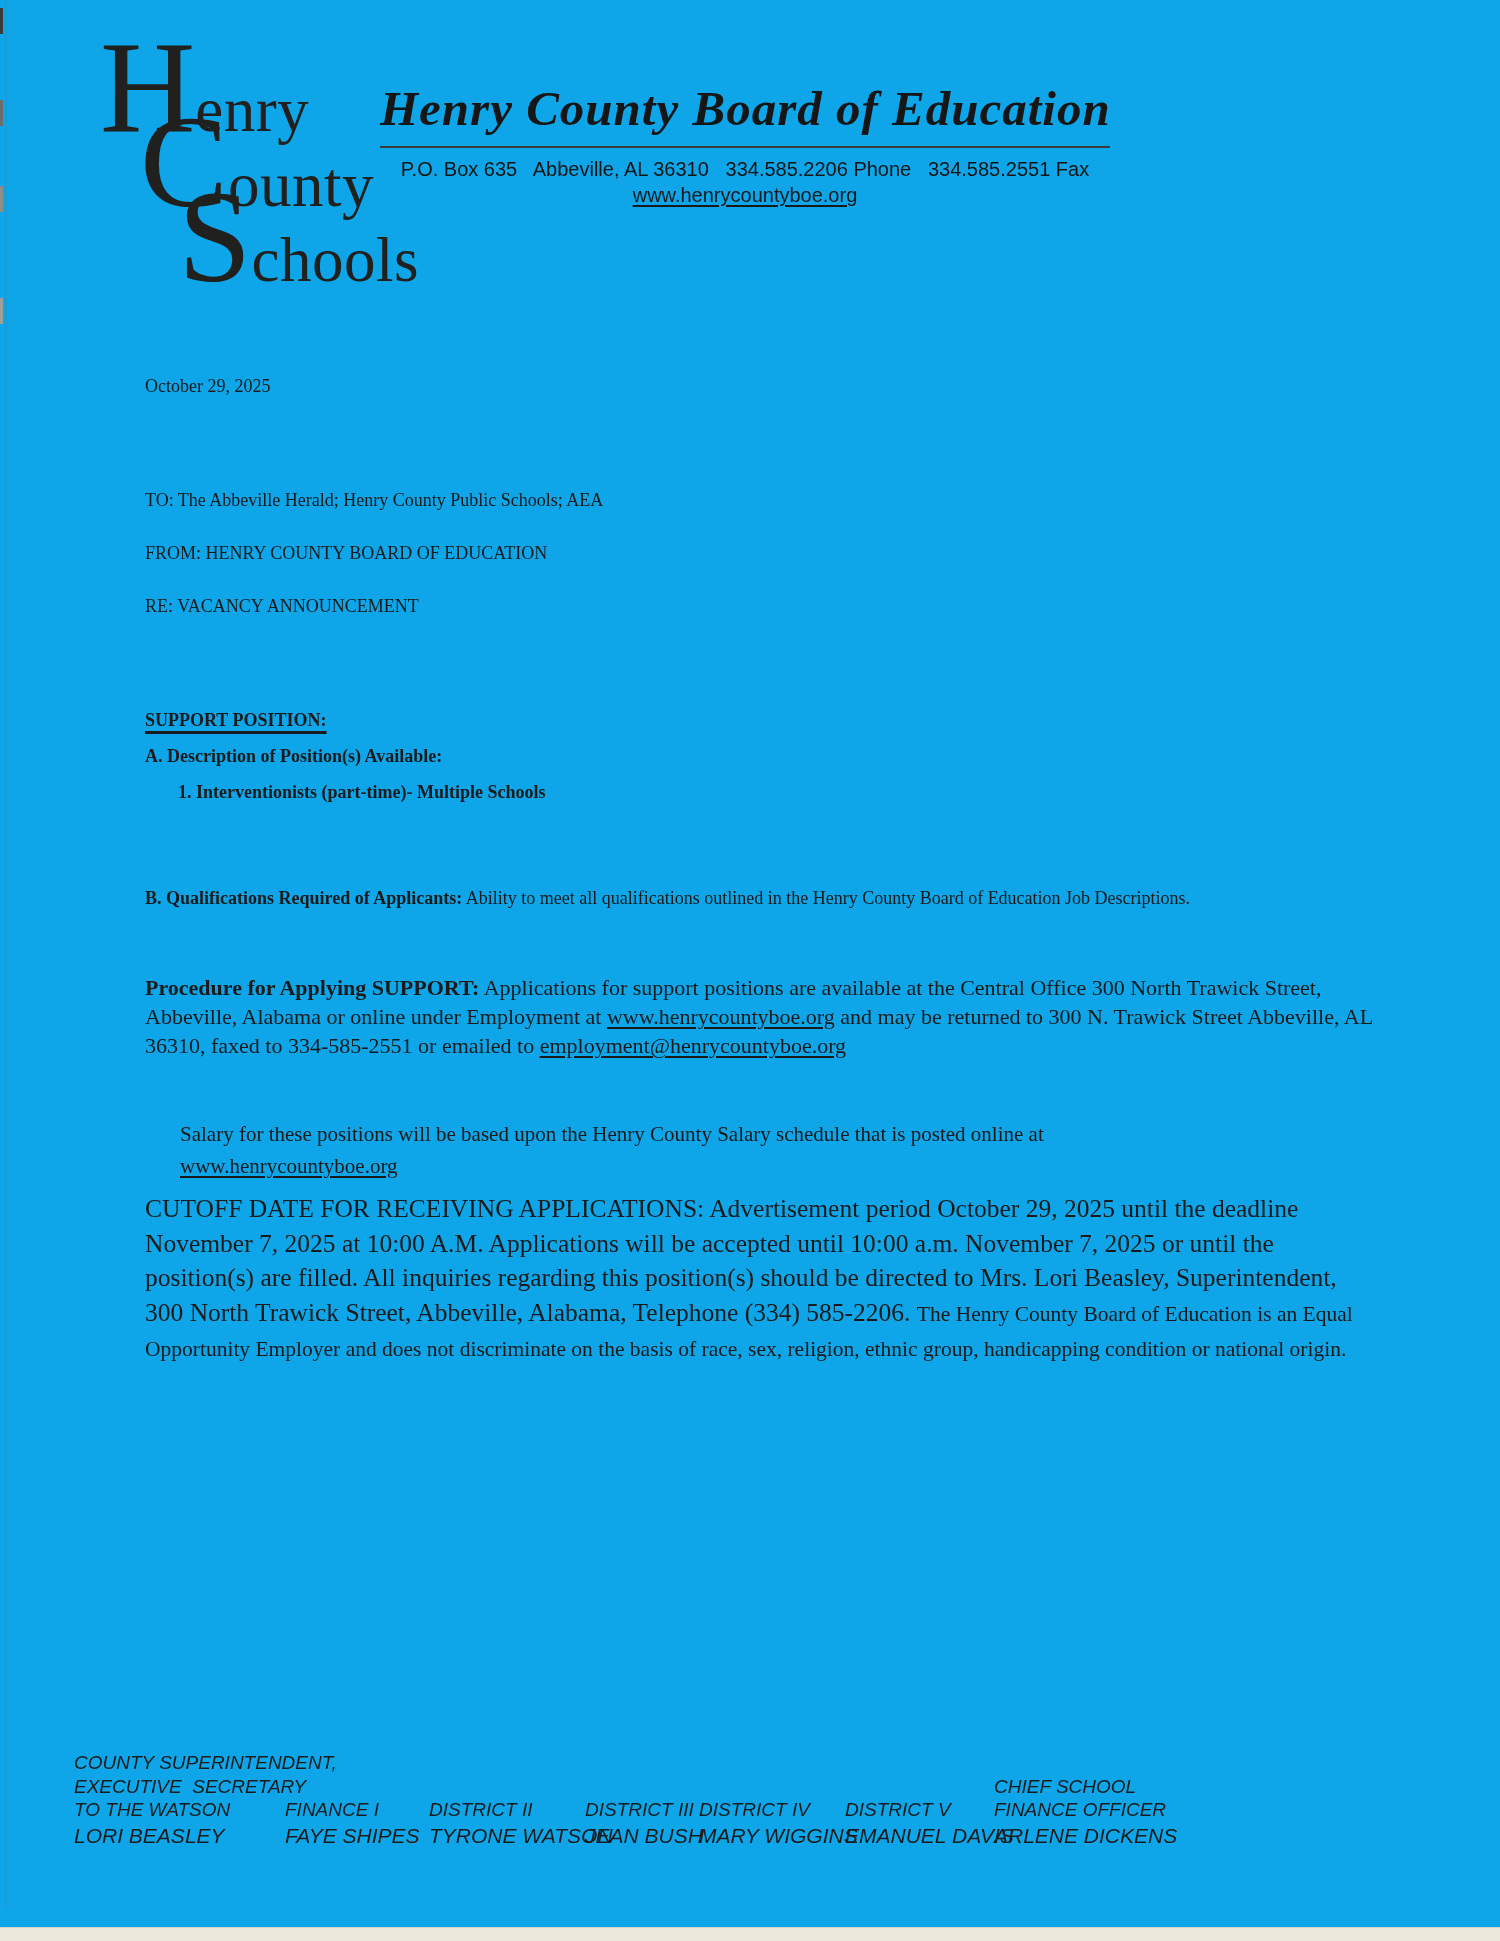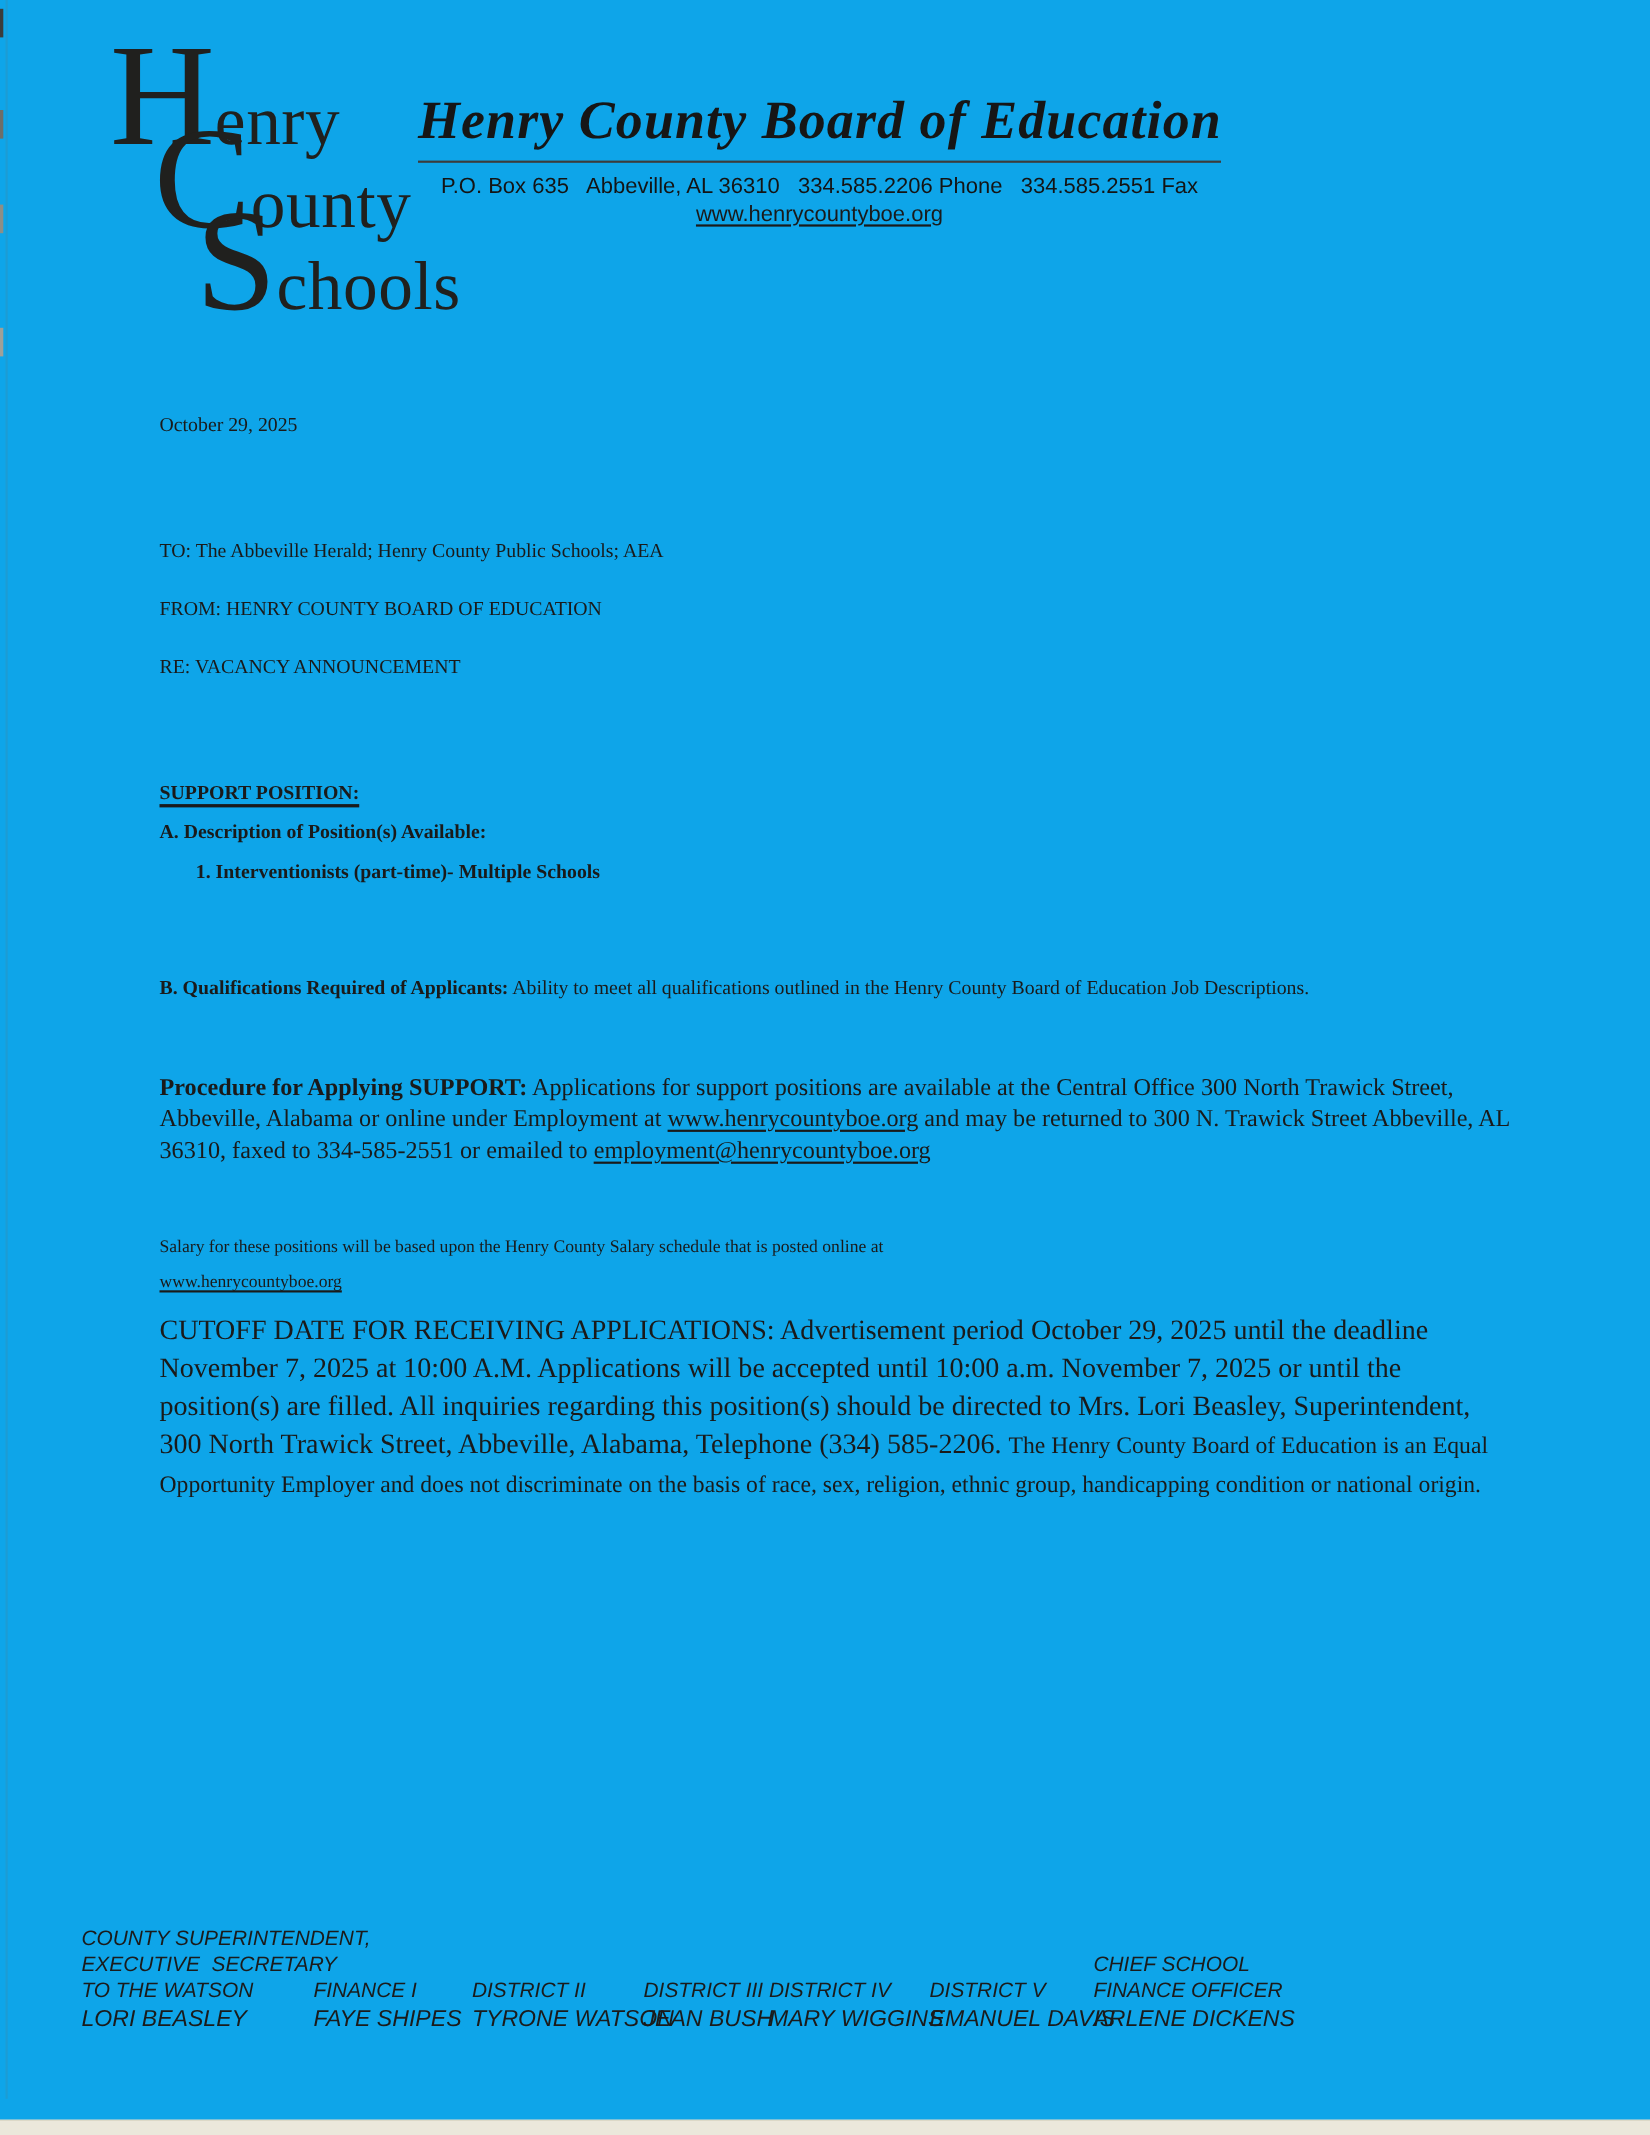--- a/index.html
+++ b/index.html
@@ -34,21 +34,21 @@
   .bold{font-weight:bold;}
   .date-line{top:376px;}
   .to-line{top:490px;}
   .from-line{top:543px;}
   .re-line{top:596px;}
   .support-heading{top:710px;font-weight:bold;text-decoration:underline;text-decoration-thickness:2.5px;text-underline-offset:5px;}
   .item-a{top:746px;font-weight:bold;}
   .item-a1{top:782px;left:178px;font-weight:bold;}
   .b-para{top:880px;line-height:37px;}
   .proc-para{top:973px;font-size:22px;line-height:29px;width:1238px;}
-  .salary-para{top:1118px;font-size:16px;line-height:32px;}
+  .salary-para{top:1118px;font-size:21px;line-height:32px;margin-left:35px;}
   .cutoff-para{top:1192px;font-size:25.5px;line-height:34.5px;width:1232px;}
   .eoe{font-size:21.5px;}
   
   .footer{position:absolute;left:74px;top:1751px;right:20px;display:flex;align-items:flex-end;
     font-family:"Liberation Sans",sans-serif;font-size:19px;line-height:23.5px;color:#1b1b1b;font-style:italic;}
   .fcol{flex:0 0 auto;}
   .fcol.c1{width:211px;} .fcol.c2{width:144px;} .fcol.c3{width:156px;} .fcol.c4{width:114px;}
   .fcol.c5{width:146px;} .fcol.c6{width:149px;} .fcol.c7{width:auto;}
   .flabel{white-space:pre;}
   .fname{font-size:21px;margin-top:2px;white-space:pre;}

